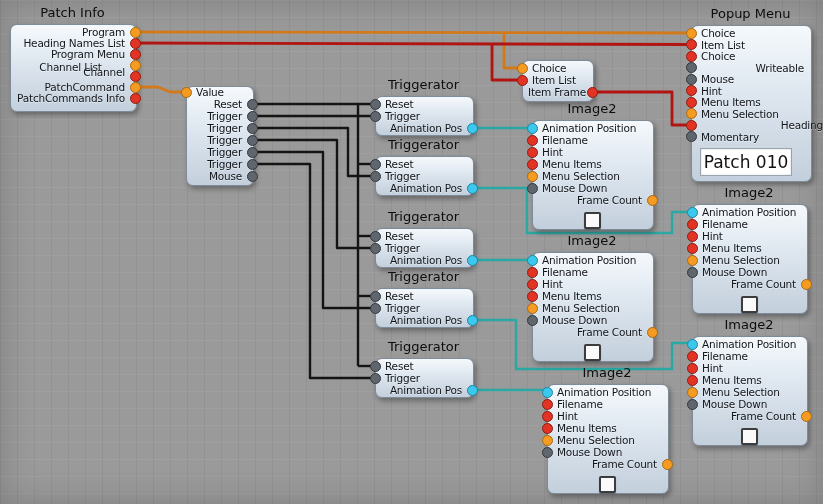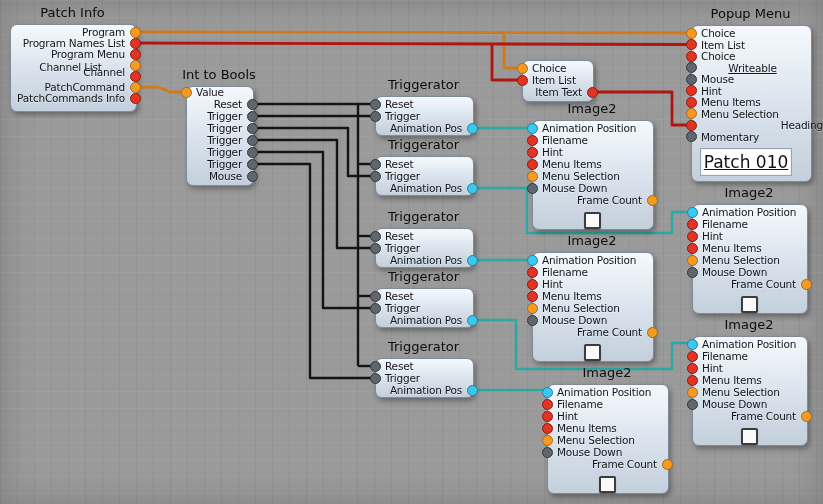--- a/index.html
+++ b/index.html
@@ -71,33 +71,32 @@
       <polyline points="472,188 527,188 527,233 672,233 672,212 692,212" fill="none" stroke="#2ba8a3" stroke-width="2.4" stroke-linejoin="round"></polyline>
       <polyline points="472,260 532,260" fill="none" stroke="#2ba8a3" stroke-width="2.4" stroke-linejoin="round"></polyline>
       <polyline points="472,320 516,320 516,369 672,369 672,343 692,343" fill="none" stroke="#2ba8a3" stroke-width="2.4" stroke-linejoin="round"></polyline>
       <polyline points="472,390 547,390" fill="none" stroke="#2ba8a3" stroke-width="2.4" stroke-linejoin="round"></polyline>
     </svg>
 <div class="node" style="left: 10px; top: 24px; width: 125px; height: 86px;"></div>
     <div class="node-title" style="left: -15px; top: 5px; width: 175px;">Patch Info</div>
     <div class="port" style="left: 129.5px; top: 26.5px; background: rgb(245, 155, 34); border-color: rgb(169, 106, 18);"></div>
     <div class="port-label" style="left: 16px; top: 25px; width: 109px; text-align: right;">Program</div>
     <div class="port" style="left: 129.5px; top: 37.5px; background: rgb(226, 52, 37); border-color: rgb(142, 29, 18);"></div>
-    <div class="port-label" style="left: 16px; top: 36px; width: 109px; text-align: right;">Program Names List</div>
+    <div class="port-label" style="left: 16px; top: 36px; width: 109px; text-align: right;">Heading Names List</div>
     <div class="port" style="left: 129.5px; top: 48.5px; background: rgb(226, 52, 37); border-color: rgb(142, 29, 18);"></div>
     <div class="port-label" style="left: 16px; top: 47px; width: 109px; text-align: right;">Program Menu</div>
     <div class="port" style="left: 129.5px; top: 59.5px; background: rgb(245, 155, 34); border-color: rgb(169, 106, 18);"></div>
     <div class="port-label" style="left: 16px; top: 58px; width: 109px; text-align: right; margin-top: 7px;">Channel</div>
     <div class="port" style="left: 129.5px; top: 70.5px; background: rgb(226, 52, 37); border-color: rgb(142, 29, 18);"></div>
     <div class="port-label" style="left: 16px; top: 60px; width: 109px; text-align: center;">Channel List</div>
     <div class="port" style="left: 129.5px; top: 81.5px; background: rgb(245, 155, 34); border-color: rgb(169, 106, 18);"></div>
     <div class="port-label" style="left: 16px; top: 80px; width: 109px; text-align: right;">PatchCommand</div>
     <div class="port" style="left: 129.5px; top: 92.5px; background: rgb(226, 52, 37); border-color: rgb(142, 29, 18);"></div>
     <div class="port-label" style="left: 16px; top: 91px; width: 109px; text-align: right;">PatchCommands Info</div>
     <div class="node" style="left: 186px; top: 86px; width: 66px; height: 98px;"></div>
-    <div class="node-title" style="left: 161px; top: 67px; width: 116px;">Int to Bools</div>
     <div class="port" style="left: 180.5px; top: 86.5px; background: rgb(245, 155, 34); border-color: rgb(169, 106, 18);"></div>
     <div class="port-label" style="left: 196px; top: 85px; width: 50px; text-align: left;">Value</div>
     <div class="port" style="left: 246.5px; top: 98.5px; background: rgb(95, 102, 110); border-color: rgb(53, 57, 62);"></div>
     <div class="port-label" style="left: 192px; top: 97px; width: 50px; text-align: right;">Reset</div>
     <div class="port" style="left: 246.5px; top: 110.5px; background: rgb(95, 102, 110); border-color: rgb(53, 57, 62);"></div>
     <div class="port-label" style="left: 192px; top: 109px; width: 50px; text-align: right;">Trigger</div>
     <div class="port" style="left: 246.5px; top: 122.5px; background: rgb(95, 102, 110); border-color: rgb(53, 57, 62);"></div>
     <div class="port-label" style="left: 192px; top: 121px; width: 50px; text-align: right;">Trigger</div>
     <div class="port" style="left: 246.5px; top: 134.5px; background: rgb(95, 102, 110); border-color: rgb(53, 57, 62);"></div>
     <div class="port-label" style="left: 192px; top: 133px; width: 50px; text-align: right;">Trigger</div>
@@ -231,37 +230,37 @@
     <div class="port-label" style="left: 702px; top: 397px; width: 98px; text-align: left;">Mouse Down</div>
     <div class="port" style="left: 800.5px; top: 410.5px; background: rgb(245, 155, 34); border-color: rgb(169, 106, 18);"></div>
     <div class="port-label" style="left: 698px; top: 409px; width: 98px; text-align: right;">Frame Count</div>
     <div class="checkbox" style="left: 741px; top: 428px;"></div>
     <div class="node" style="left: 522px; top: 60px; width: 70px; height: 40px;"></div>
     <div class="port" style="left: 516.5px; top: 62.5px; background: rgb(245, 155, 34); border-color: rgb(169, 106, 18);"></div>
     <div class="port-label" style="left: 532px; top: 61px; width: 54px; text-align: left;">Choice</div>
     <div class="port" style="left: 516.5px; top: 74.5px; background: rgb(226, 52, 37); border-color: rgb(142, 29, 18);"></div>
     <div class="port-label" style="left: 532px; top: 73px; width: 54px; text-align: left;">Item List</div>
     <div class="port" style="left: 586.5px; top: 86.5px; background: rgb(226, 52, 37); border-color: rgb(142, 29, 18);"></div>
-    <div class="port-label" style="left: 528px; top: 85px; width: 54px; text-align: right;">Item Text</div>
+    <div class="port-label" style="left: 528px; top: 85px; width: 54px; text-align: right;">Item Frame</div>
     <div class="node" style="left: 691px; top: 25px; width: 119px; height: 155px;"></div>
     <div class="node-title" style="left: 666px; top: 6px; width: 169px;">Popup Menu</div>
     <div class="port" style="left: 685.5px; top: 27.5px; background: rgb(245, 155, 34); border-color: rgb(169, 106, 18);"></div>
     <div class="port-label" style="left: 701px; top: 26px; width: 103px; text-align: left;">Choice</div>
     <div class="port" style="left: 685.5px; top: 39px; background: rgb(226, 52, 37); border-color: rgb(142, 29, 18);"></div>
     <div class="port-label" style="left: 701px; top: 37.5px; width: 103px; text-align: left;">Item List</div>
     <div class="port" style="left: 685.5px; top: 50.5px; background: rgb(226, 52, 37); border-color: rgb(142, 29, 18);"></div>
     <div class="port-label" style="left: 701px; top: 49px; width: 103px; text-align: left;">Choice</div>
     <div class="port" style="left: 685.5px; top: 62px; background: rgb(95, 102, 110); border-color: rgb(53, 57, 62);"></div>
-    <div class="port-label" style="left: 701px; top: 60.5px; width: 103px; text-align: center; text-decoration: underline;">Writeable</div>
+    <div class="port-label" style="left: 701px; top: 60.5px; width: 103px; text-align: right;">Writeable</div>
     <div class="port" style="left: 685.5px; top: 73.5px; background: rgb(95, 102, 110); border-color: rgb(53, 57, 62);"></div>
     <div class="port-label" style="left: 701px; top: 72px; width: 103px; text-align: left;">Mouse</div>
     <div class="port" style="left: 685.5px; top: 85px; background: rgb(226, 52, 37); border-color: rgb(142, 29, 18);"></div>
     <div class="port-label" style="left: 701px; top: 83.5px; width: 103px; text-align: left;">Hint</div>
     <div class="port" style="left: 685.5px; top: 96.5px; background: rgb(226, 52, 37); border-color: rgb(142, 29, 18);"></div>
     <div class="port-label" style="left: 701px; top: 95px; width: 103px; text-align: left;">Menu Items</div>
     <div class="port" style="left: 685.5px; top: 108px; background: rgb(245, 155, 34); border-color: rgb(169, 106, 18);"></div>
     <div class="port-label" style="left: 701px; top: 106.5px; width: 103px; text-align: left;">Menu Selection</div>
     <div class="port" style="left: 685.5px; top: 119.5px; background: rgb(226, 52, 37); border-color: rgb(142, 29, 18);"></div>
     <div class="port-label" style="left: 701px; top: 118px; width: 103px; text-align: right; margin-left: 19px;">Heading</div>
     <div class="port" style="left: 685.5px; top: 131px; background: rgb(95, 102, 110); border-color: rgb(53, 57, 62);"></div>
     <div class="port-label" style="left: 701px; top: 129.5px; width: 103px; text-align: left;">Momentary</div>
-    <div class="display" style="left: 700px; top: 148px; width: 90px; height: 26px; text-decoration: underline;">Patch 010</div>
+    <div class="display" style="left: 700px; top: 148px; width: 90px; height: 26px;">Patch 010</div>
   </div>
 
 </body></html>

